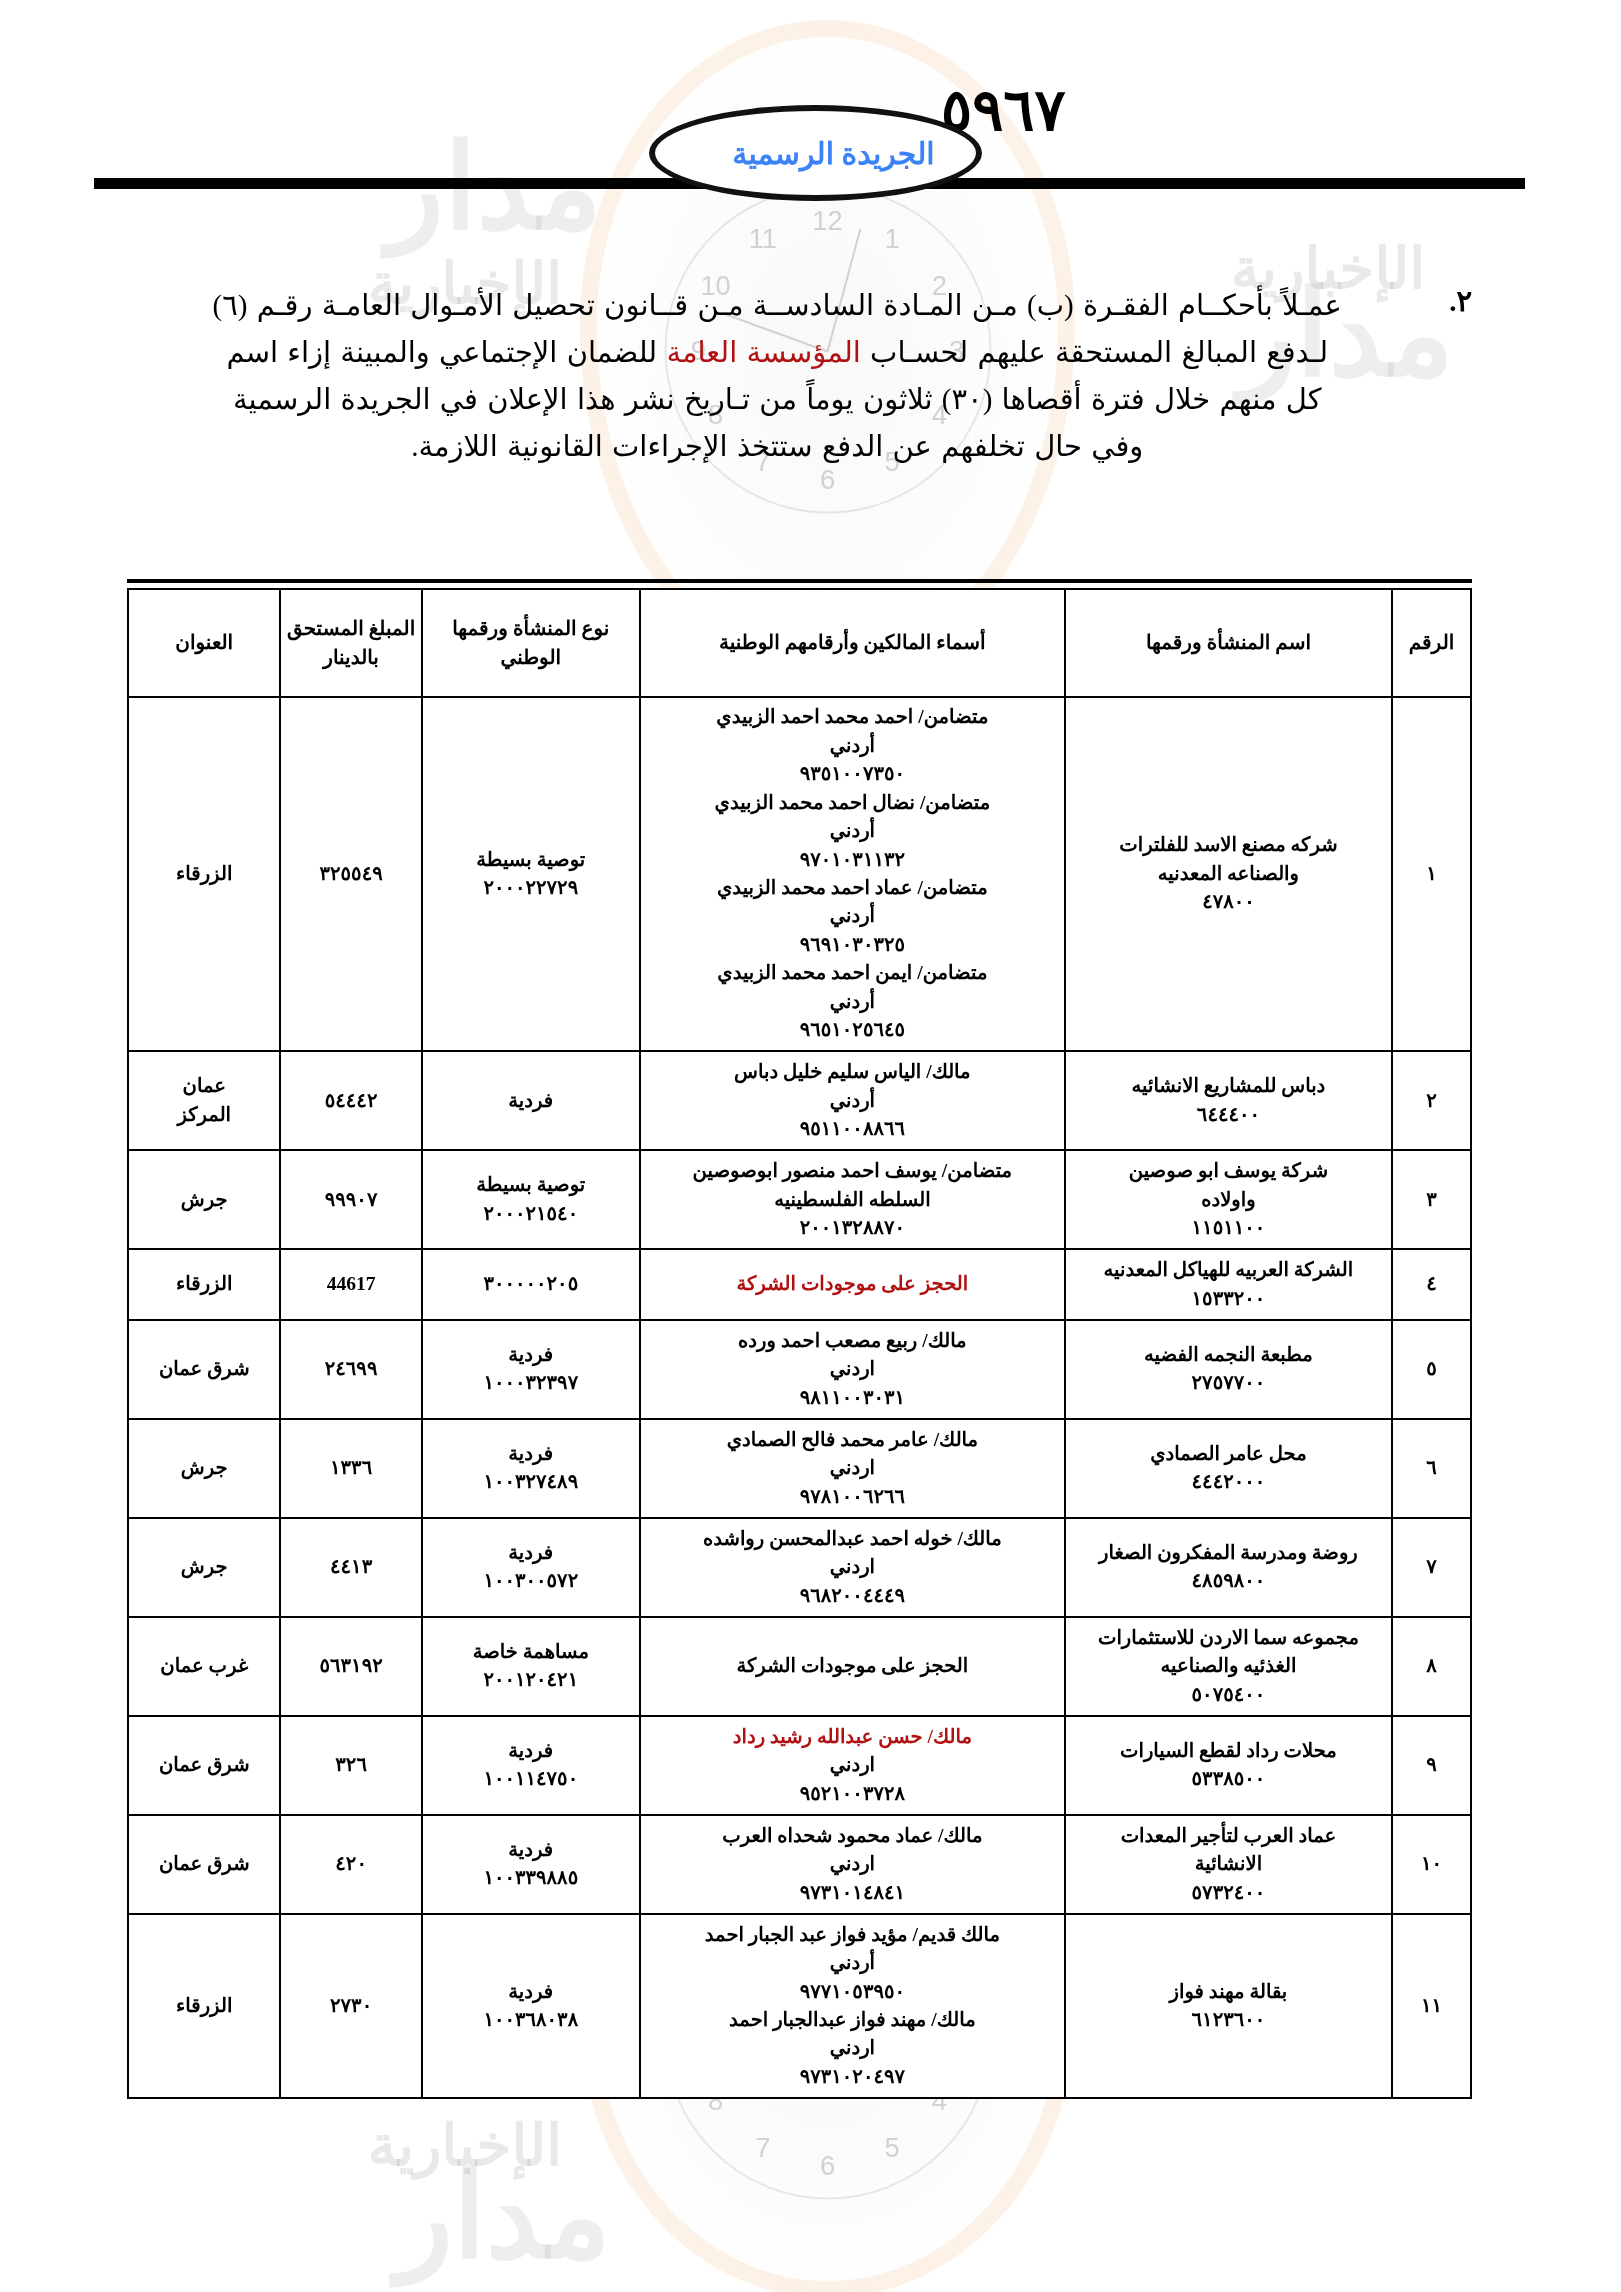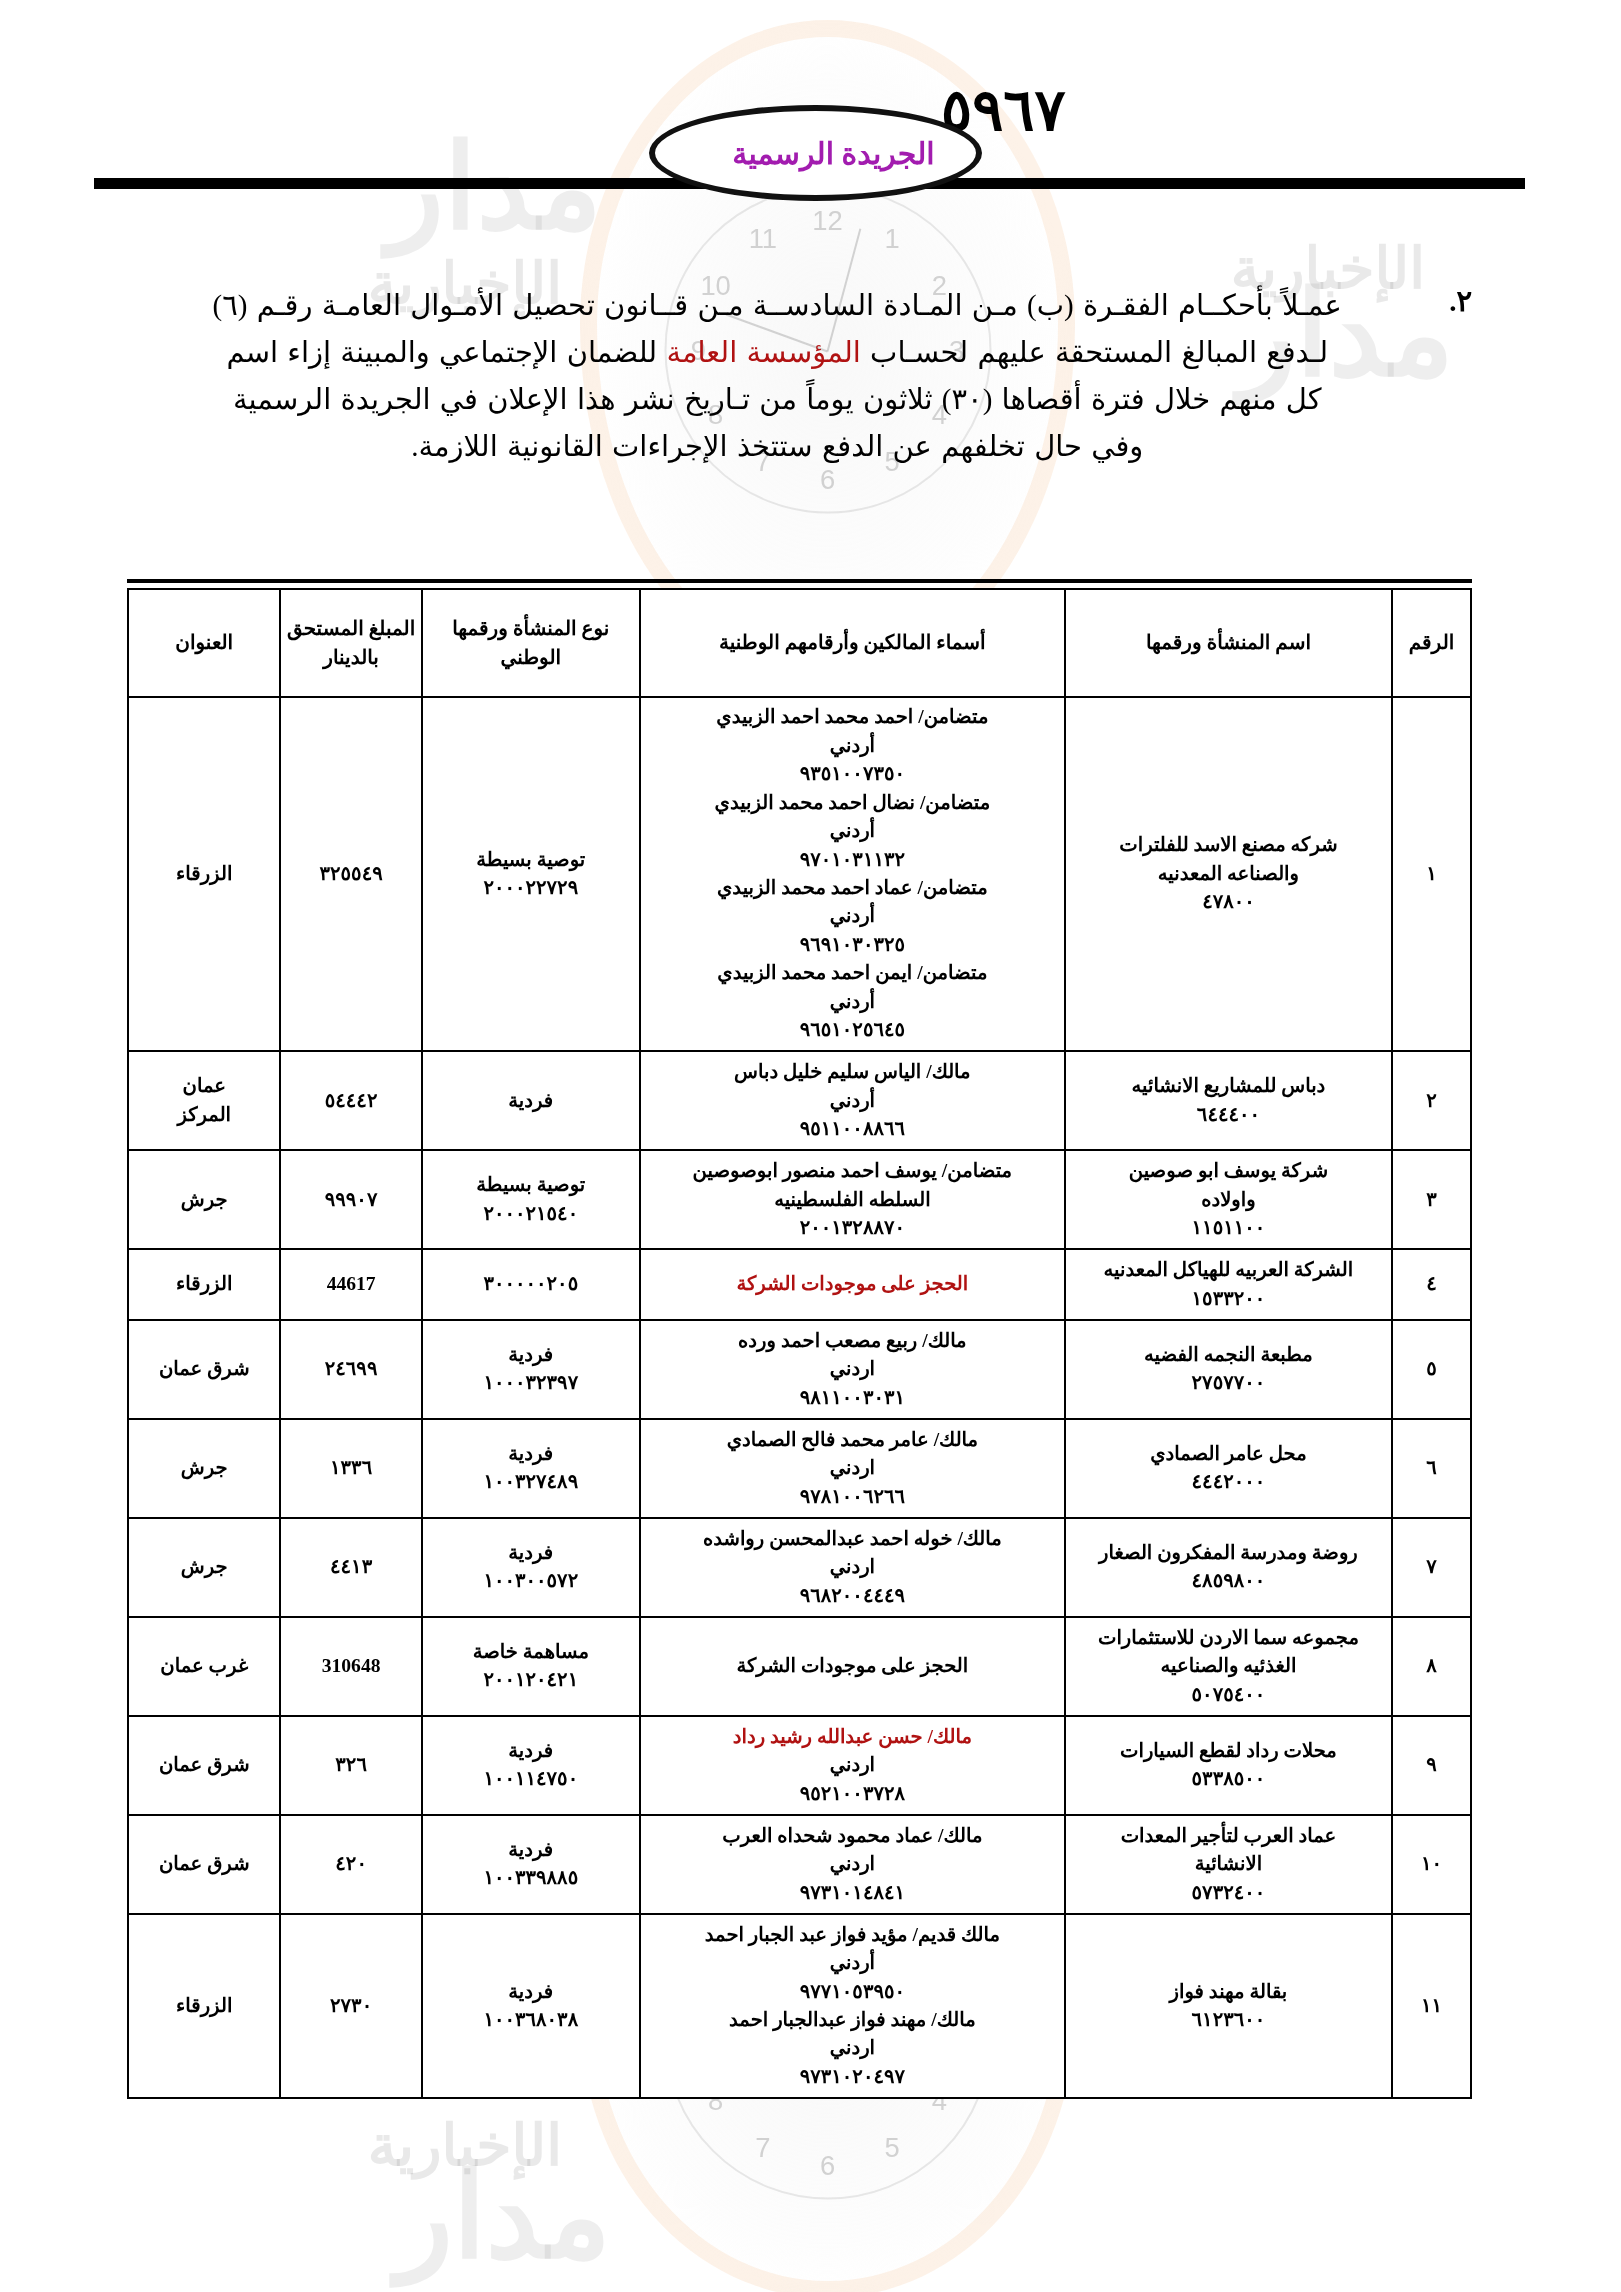--- a/index.html
+++ b/index.html
@@ -102,21 +102,21 @@
     border-radius: 50%;
     background: #fff;
     z-index: 4;
     display: flex;
     align-items: center;
     justify-content: center;
   }
   .header-badge span {
     font-size: 30px;
     font-weight: 700;
-    color: #a21caf;
+    color: #3b82f6;
     margin-left: 36px;
   }
 
   
   .intro {
     position: absolute;
     top: 282px;
     right: 149px;
     width: 1353px;
     z-index: 3;
@@ -493,21 +493,21 @@
           </td>
           <td>
             <div>
               <span class="cell-line">الحجز على موجودات الشركة</span>
             </div>
           </td>
           <td>
             <span class="cell-line">مساهمة خاصة</span>
             <span class="cell-line">٢٠٠١٢٠٤٢١</span>
           </td>
-          <td>310648</td>
+          <td>٥٦٣١٩٢</td>
           <td>
             <span class="cell-line">غرب عمان</span>
           </td>
         </tr>
         <tr>
           <td>٩</td>
           <td>
             <span class="cell-line">محلات رداد لقطع السيارات</span>
             <span class="cell-line">٥٣٣٨٥٠٠</span>
           </td>

